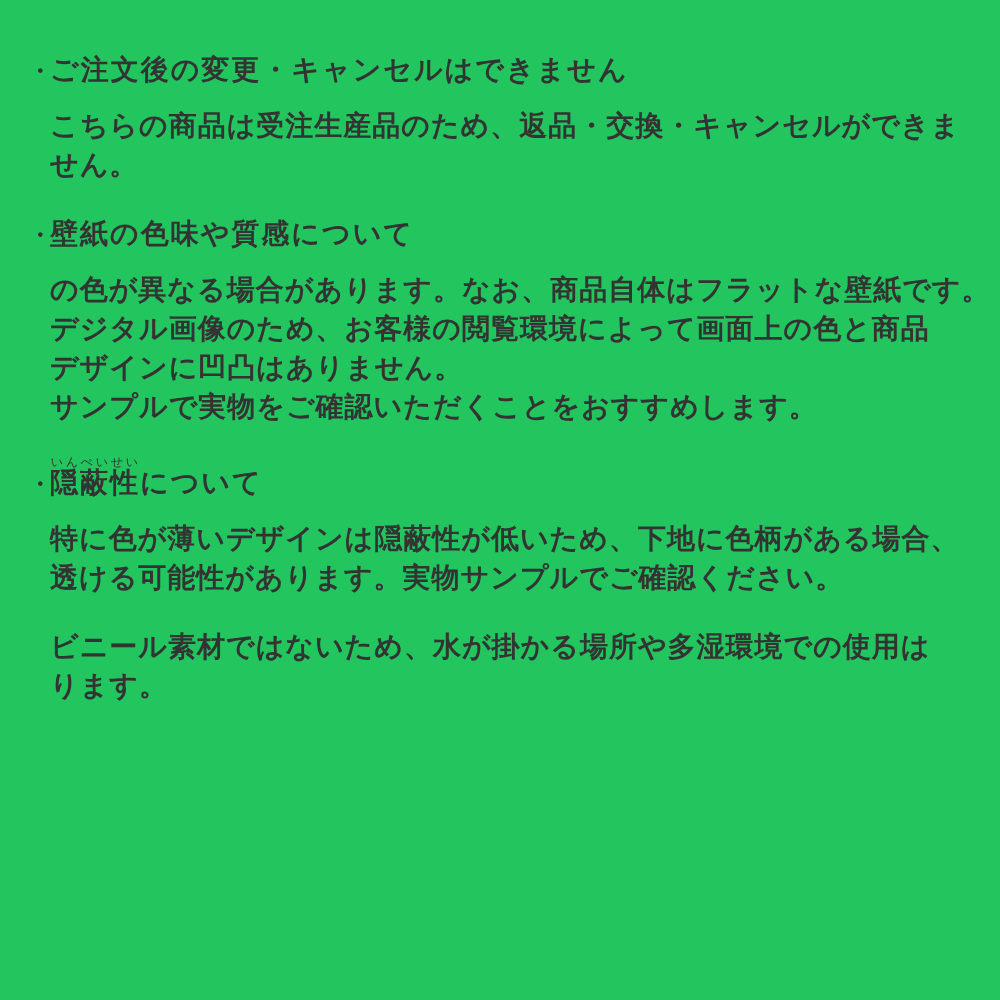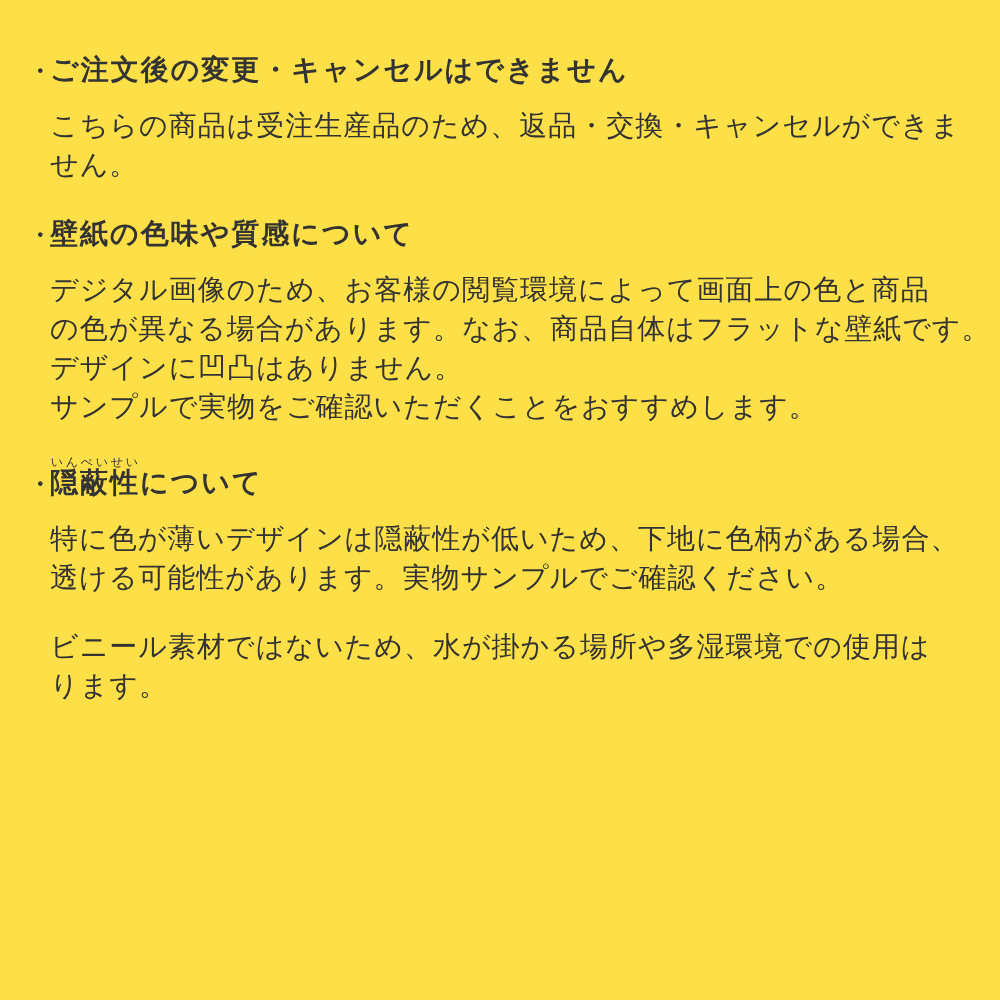--- a/index.html
+++ b/index.html
@@ -6,21 +6,21 @@
     margin: 0;
     padding: 0;
     background: #ffffff;
   }
   .page {
     position: relative;
     width: 1000px;
     height: 1000px;
     box-sizing: border-box;
     padding: 50px 28px 0 28px;
-    background: #fde047;
+    background: #22c55e;
     color: #333333;
     font-family: "Liberation Sans", "DejaVu Sans", sans-serif;
     overflow: hidden;
   }
   .section {
     margin: 0 0 30px 0;
     padding-left: 22px;
   }
   .heading {
     margin: 0 0 16px 0;
@@ -36,21 +36,21 @@
     width: 22px;
     font-size: 24px;
     font-weight: 700;
     letter-spacing: 0;
     text-indent: 0;
   }
   .body-line {
     font-size: 28px;
     line-height: 39px;
     letter-spacing: 1px;
-    font-weight: 400;
+    font-weight: 700;
     white-space: nowrap;
   }
   ruby {
     ruby-position: over;
   }
   ruby rt {
     font-size: 12px;
     font-weight: 500;
     letter-spacing: 1px;
     color: #333333;
@@ -62,22 +62,22 @@
 <div class="page">
 
   <div class="section">
     <h2 class="heading"><span class="bullet">・</span><span>ご注文後の変更・キャンセルはできません</span></h2>
     <div class="body-line">こちらの商品は受注生産品のため、返品・交換・キャンセルができま</div>
     <div class="body-line">せん。</div>
   </div>
 
   <div class="section">
     <h2 class="heading"><span class="bullet">・</span><span>壁紙の色味や質感について</span></h2>
+    <div class="body-line">の色が異なる場合があります。なお、商品自体はフラットな壁紙です。</div>
     <div class="body-line">デジタル画像のため、お客様の閲覧環境によって画面上の色と商品</div>
-    <div class="body-line">の色が異なる場合があります。なお、商品自体はフラットな壁紙です。</div>
     <div class="body-line">デザインに凹凸はありません。</div>
     <div class="body-line">サンプルで実物をご確認いただくことをおすすめします。</div>
   </div>
 
 
   <div class="section">
     <h2 class="heading"><span class="bullet">・</span><ruby><span>隠蔽性</span><rt>いんぺいせい</rt></ruby><span>について</span></h2>
     <div class="body-line">特に色が薄いデザインは隠蔽性が低いため、下地に色柄がある場合、</div>
     <div class="body-line">透ける可能性があります。実物サンプルでご確認ください。</div>
   </div>

